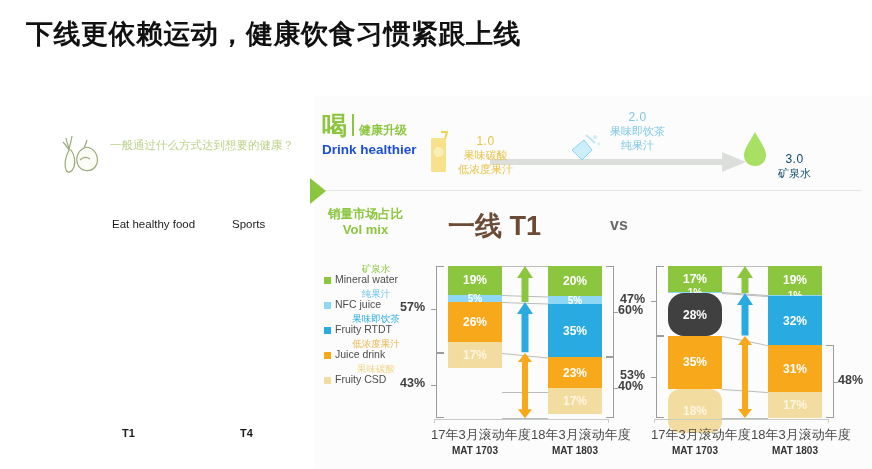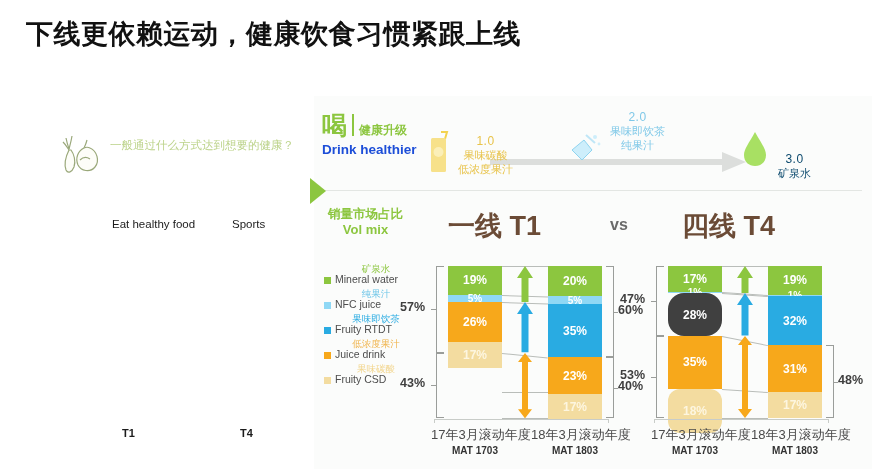--- a/index.html
+++ b/index.html
@@ -448,21 +448,20 @@
 
   <div id="stage-rule"></div>
   <div id="green-triangle"></div>
 
   <div id="volmix">
     <div id="volmix-cn">销量市场占比</div>
     <div id="volmix-en">Vol mix</div>
   </div>
   <div class="market-heading" id="heading-t1">一线 T1</div>
   <div id="vs-label">vs</div>
-  <div class="market-heading" id="heading-t4">四线 T4</div>
 
   <div id="legend">
       <div class="legend-item">
         <div class="legend-cn" style="color: rgb(140, 198, 63);">矿泉水</div>
         <div class="legend-en">
           <span class="legend-swatch" style="background: rgb(140, 198, 63);"></span>
           <span>Mineral water</span>
         </div>
       </div>
       <div class="legend-item">
@@ -500,21 +499,21 @@
         <div class="bar bar-left">
           <div class="seg" style="height: 28.88px; background: rgb(140, 198, 63);">19%</div>
           <div class="seg tiny" style="height: 7.6px; background: rgb(143, 216, 245);">5%</div>
           <div class="seg" style="height: 39.52px; background: rgb(247, 168, 27);">26%</div>
           <div class="seg pale" style="height: 25.84px; background: rgb(243, 220, 160);">17%</div>
         </div>
         <div class="bar bar-right">
           <div class="seg" style="height: 30.4px; background: rgb(140, 198, 63);">20%</div>
           <div class="seg tiny" style="height: 7.6px; background: rgb(143, 216, 245);">5%</div>
           <div class="seg" style="height: 53.2px; background: rgb(41, 171, 226);">35%</div>
-          <div class="seg" style="height: 37px; background: rgb(247, 168, 27);">23%</div>
+          <div class="seg" style="height: 31px; background: rgb(247, 168, 27);">23%</div>
           <div class="seg pale" style="height: 25.84px; background: rgb(243, 220, 160);">17%</div>
         </div>
         <div class="connector" style="left: 82px; top: 0px; width: 46px; transform: rotate(0deg); transform-origin: 0px 0px;"></div>
         <div class="connector" style="left: 82px; top: 28.88px; width: 46.0251px; transform: rotate(1.89256deg); transform-origin: 0px 0px;"></div>
         <div class="connector" style="left: 82px; top: 36.48px; width: 46.0251px; transform: rotate(1.89256deg); transform-origin: 0px 0px;"></div>
         <div class="connector" style="left: 82px; top: 86.64px; width: 46.2255px; transform: rotate(5.66126deg); transform-origin: 0px 0px;"></div>
         <div class="connector" style="left: 82px; top: 126.16px; width: 46px; transform: rotate(0deg); transform-origin: 0px 0px;"></div>
         <div class="connector" style="left: 82px; top: 152px; width: 46px; transform: rotate(0deg); transform-origin: 0px 0px;"></div>
         <div class="mid-arrow" style="left: 94px; top: 0px; width: 22px; height: 36.48px;"><svg width="22" height="36.48" viewBox="0 0 22 36.48">
             <path d="M11 0 L19 12 L14.5 12 L14.5 36.48 L7.5 36.48 L7.5 12 L3 12 Z" fill="#8cc63f"></path>

